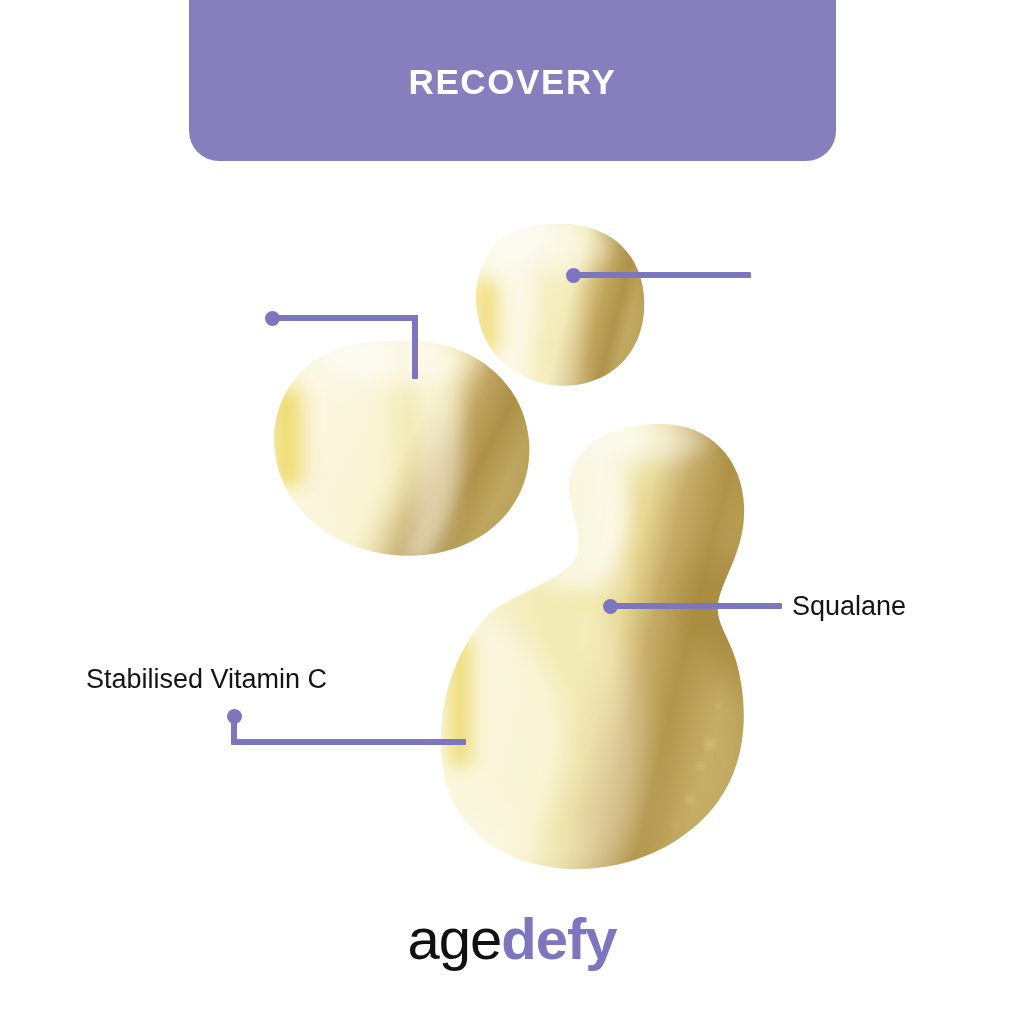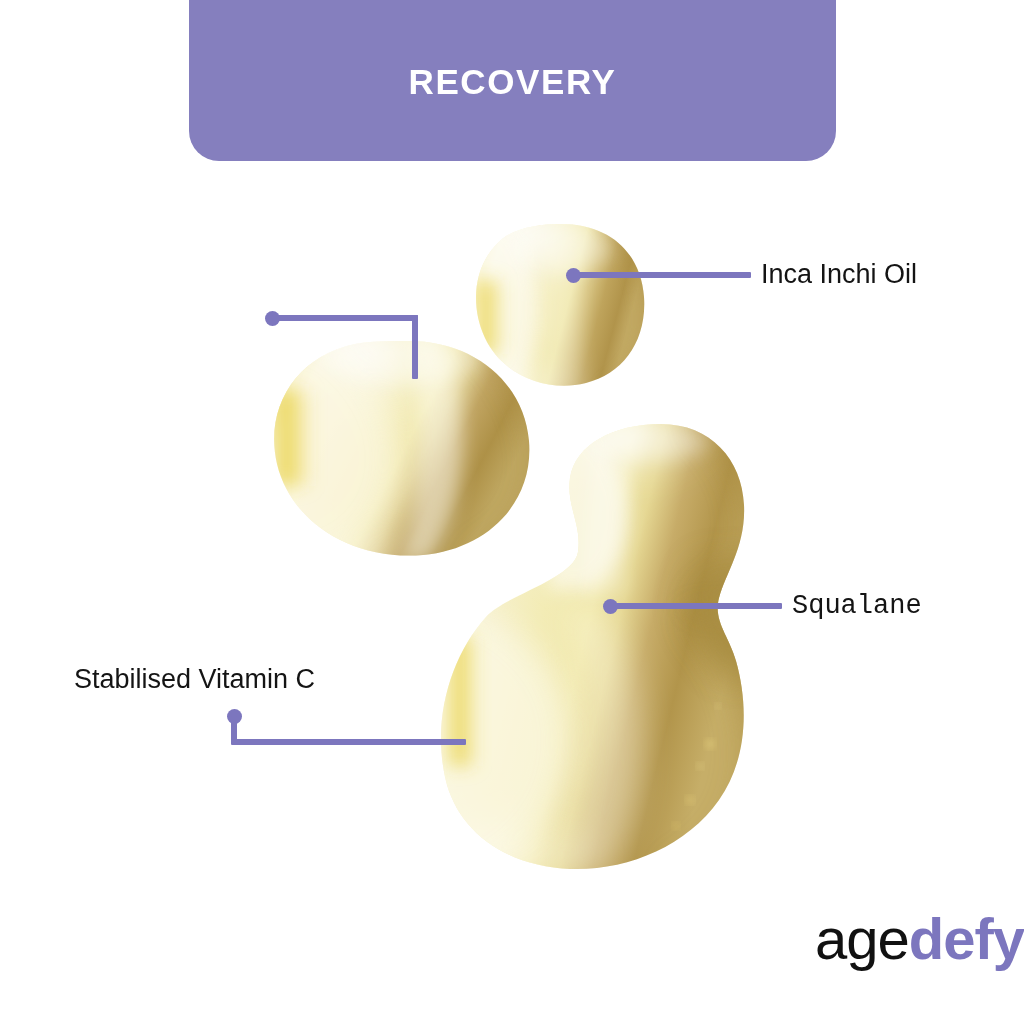--- a/index.html
+++ b/index.html
@@ -40,39 +40,39 @@
   
   .callout-label {
     position:absolute;
     color:#141414;
     font-size:27px;
     line-height:1.28;
     white-space:pre-line;
   }
   .lbl-blackcurrant { right:784px; top:283px; text-align:right; }
   .lbl-inca        { left:761px; top:257px; text-align:left; }
-  .lbl-squalane    { left:792px; top:589px; text-align:left;font-family:Liberation Mono, monospace; }
-  .lbl-vitc        { left:74px;  top:662px; text-align:right; }
+  .lbl-squalane    { left:792px; top:589px; text-align:left; }
+  .lbl-vitc        { left:86px;  top:662px; text-align:right; }
 
   .leader { position:absolute; }
   .leader .seg-h {
     position:absolute; height:6px; background:#7C76BE; border-radius:1px;
   }
   .leader .seg-v {
     position:absolute; width:6px; background:#7C76BE; border-radius:1px;
   }
   .leader .dot {
     position:absolute; width:15px; height:15px; border-radius:50%;
     background:#7C76BE;
   }
 
   
   .logo {
     position:absolute; left:0; right:0; top:910px;
-    text-align:right;
+    text-align:center;
     font-size:58px;
     line-height:1;
     letter-spacing:-1px;
   }
   .logo .age  { color:#111111; font-weight:400; }
   .logo .defy { color:#7C76BE; font-weight:bold; }
 </style>
 </head>
 <body>
 
@@ -269,21 +269,20 @@
   <div class="banner">
     <div class="line">RECOVERY</div>
   </div>
 
   <div class="leader">
     <div class="dot" style="left:265px; top:311px;"></div>
     <div class="seg-h" style="left:272px; top:315px; width:146px;"></div>
     <div class="seg-v" style="left:412px; top:315px; height:64px;"></div>
   </div>
 
-  <div class="callout-label lbl-inca">Inca Inchi Oil</div>
   <div class="leader">
     <div class="dot" style="left:566px; top:268px;"></div>
     <div class="seg-h" style="left:573px; top:272px; width:178px;"></div>
   </div>
 
   <div class="callout-label lbl-squalane">Squalane</div>
   <div class="leader">
     <div class="dot" style="left:603px; top:599px;"></div>
     <div class="seg-h" style="left:610px; top:603px; width:172px;"></div>
   </div>

